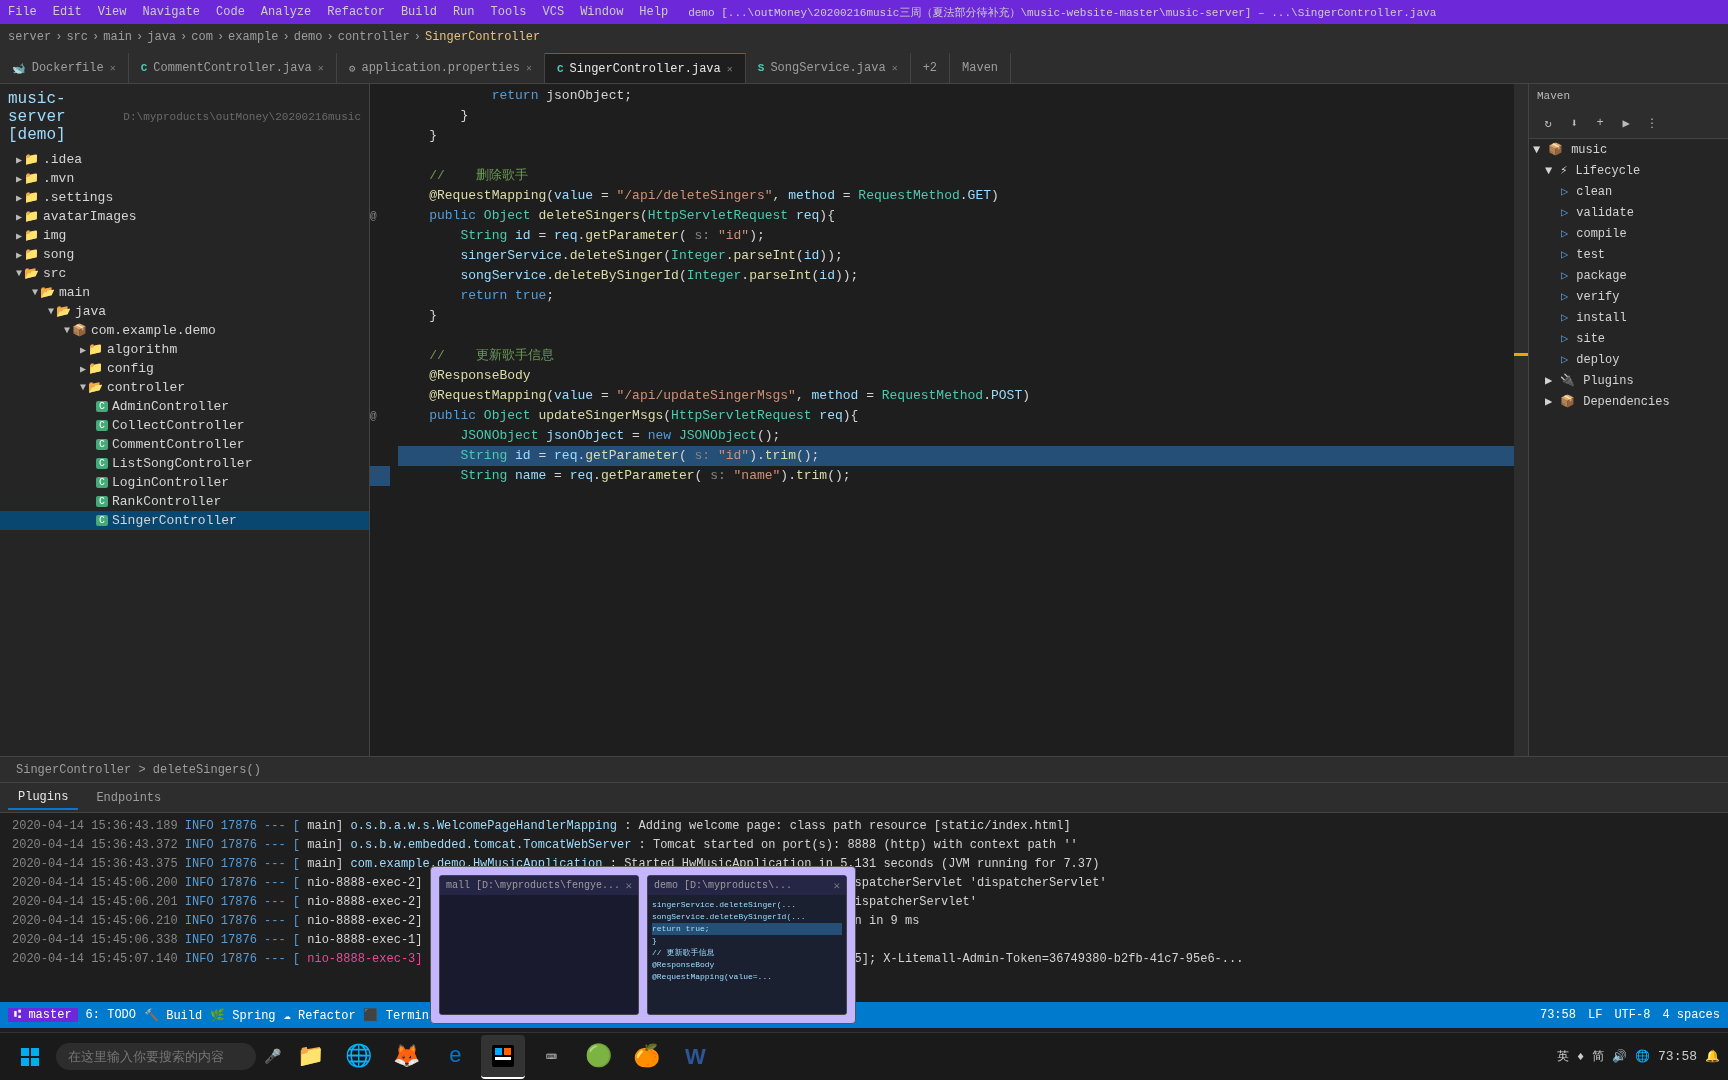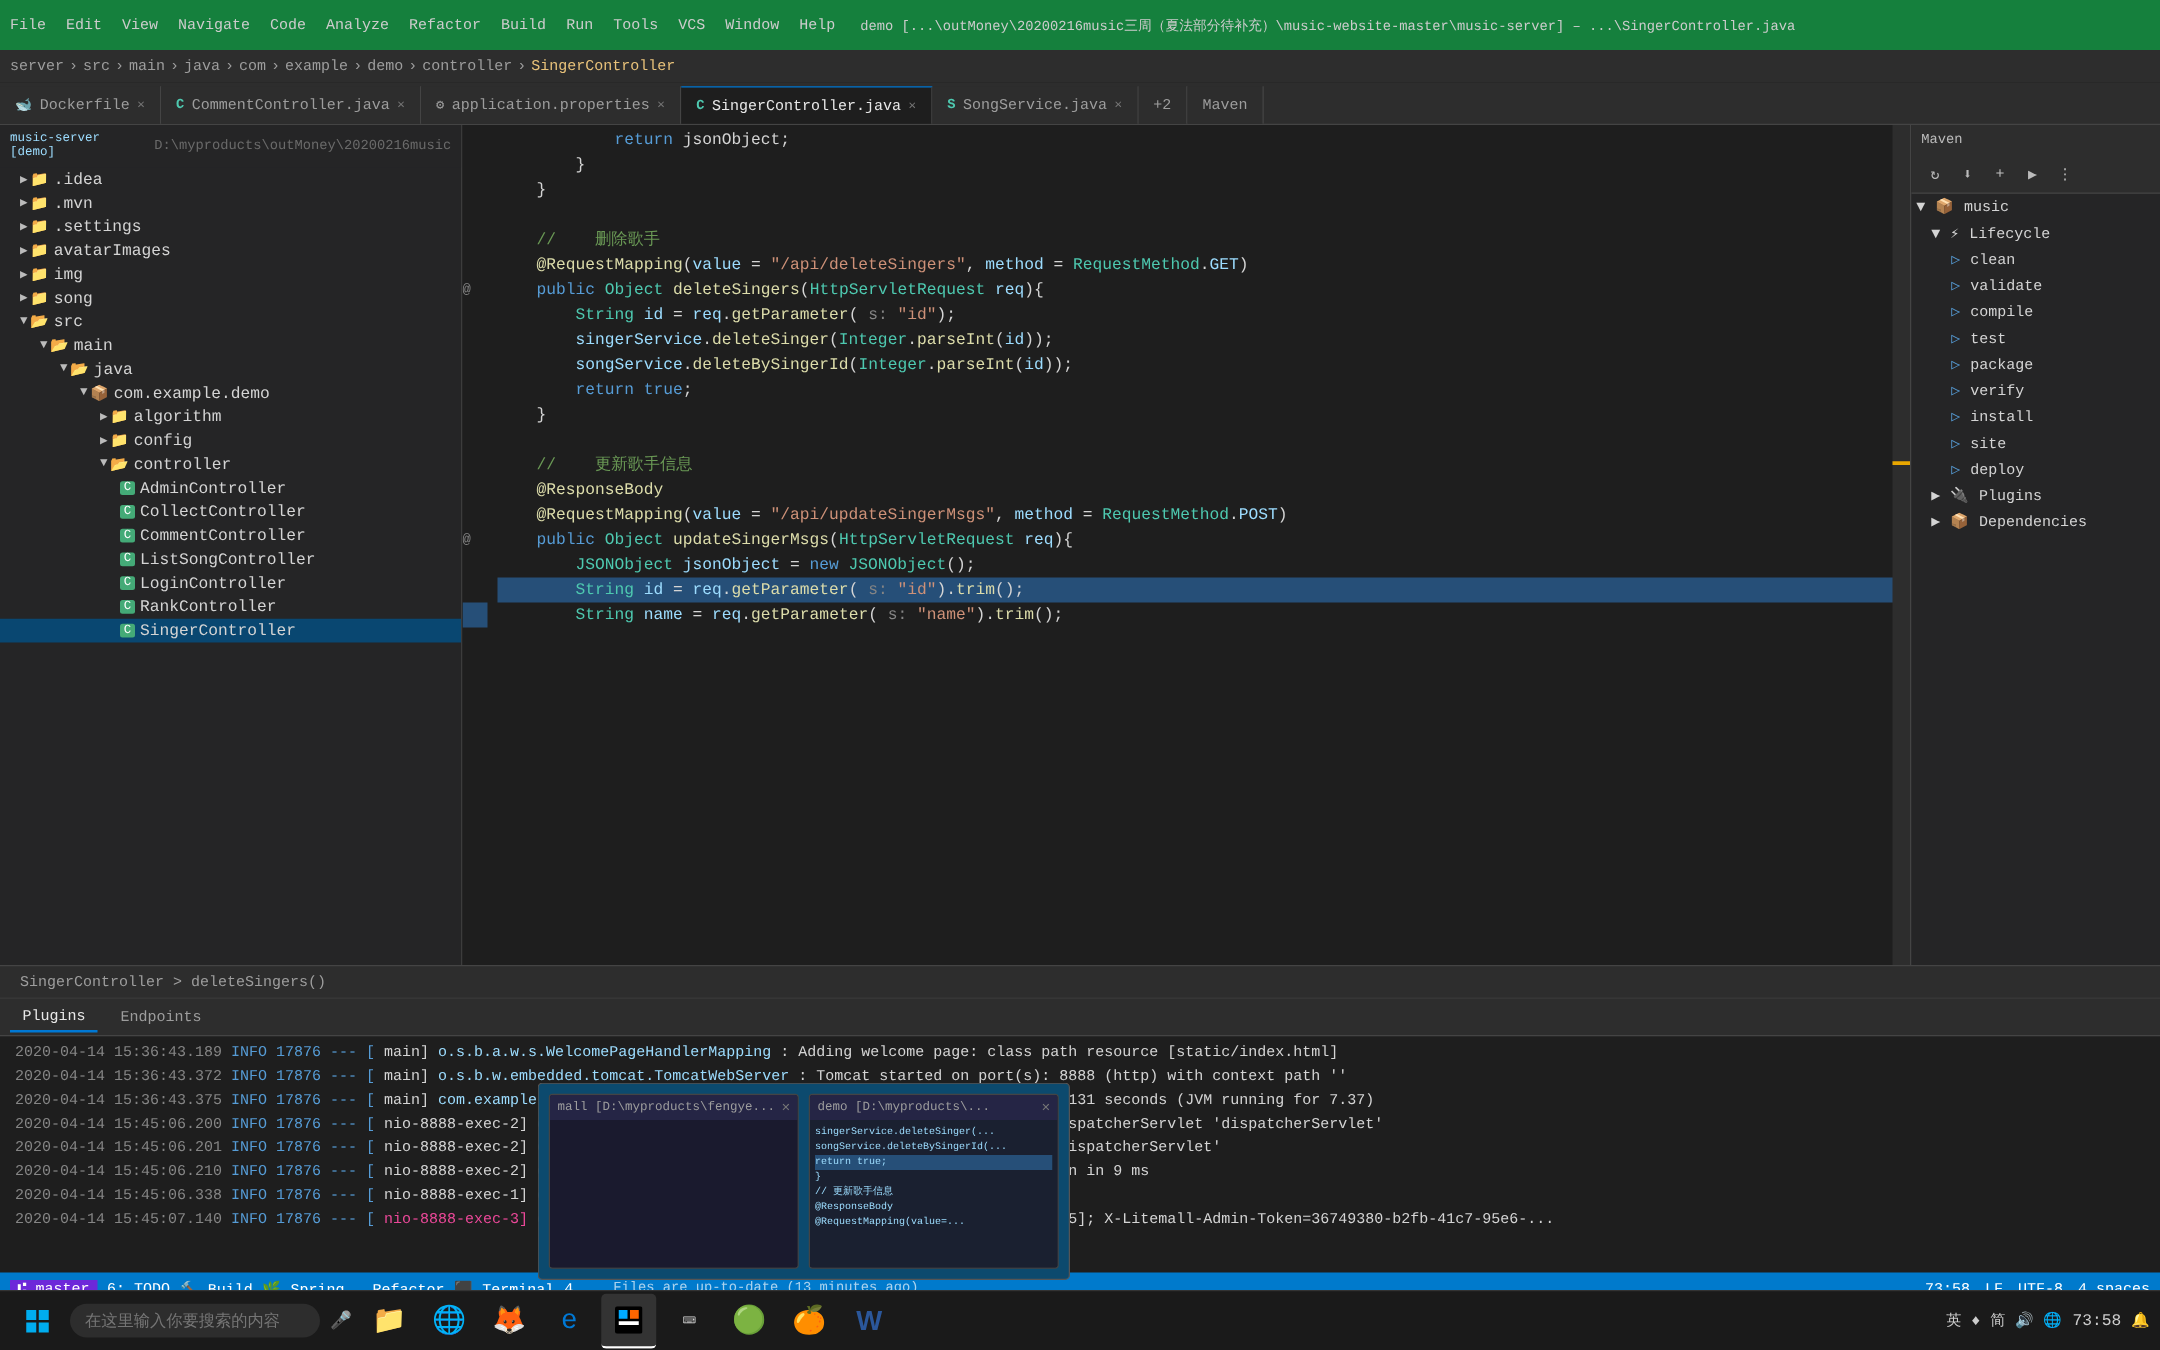--- a/index.html
+++ b/index.html
@@ -1,19 +1,19 @@
 <!DOCTYPE html>
 <html><head>
   <meta charset="utf-8">
   <style>
     * { margin: 0; padding: 0; box-sizing: border-box; }
     body { width: 1728px; height: 1080px; background: #1e1e1e; font-family: 'Consolas', 'Courier New', monospace; overflow: hidden; color: #d4d4d4; font-size: 13px; }
 
     
-    #title-bar { height: 40px; background: #15803d; display: flex; align-items: center; padding: 0 8px; color: #ccc; font-size: 12px; }
+    #title-bar { height: 24px; background: #6d28d9; display: flex; align-items: center; padding: 0 8px; color: #ccc; font-size: 12px; }
     #title-bar .menu-items { display: flex; gap: 16px; }
     #title-bar .menu-items span { cursor: pointer; }
     #title-bar .title-text { margin-left: 20px; color: #ccc; font-size: 11px; }
 
     
     #breadcrumb { height: 26px; background: #2d2d2d; display: flex; align-items: center; padding: 0 8px; color: #9d9d9d; font-size: 12px; gap: 4px; }
     #breadcrumb span { color: #9d9d9d; }
     #breadcrumb .active { color: #e8c27a; }
 
     
@@ -84,21 +84,21 @@
     #status-bar .right { margin-left: auto; display: flex; align-items: center; gap: 12px; }
 
     
     #taskbar { height: 48px; background: #1a1a1a; border-top: 1px solid #333; display: flex; align-items: center; padding: 0 8px; position: fixed; bottom: 0; width: 1728px; }
     .taskbar-icons { display: flex; align-items: center; gap: 4px; }
     .taskbar-icon { width: 44px; height: 44px; display: flex; align-items: center; justify-content: center; cursor: pointer; border-radius: 4px; font-size: 20px; position: relative; }
     .taskbar-right { margin-left: auto; display: flex; align-items: center; gap: 8px; color: #ccc; font-size: 12px; }
     .taskbar-search { background: #2d2d2d; border: none; color: #ccc; padding: 6px 12px; border-radius: 20px; font-size: 13px; width: 200px; }
 
     
-    #tooltip-popup { position: fixed; bottom: 56px; left: 430px; background: #0c4a6e; border: 1px solid #555; border-radius: 4px; display: flex; gap: 8px; padding: 8px; z-index: 100; }
+    #tooltip-popup { position: fixed; bottom: 56px; left: 430px; background: #c4b5fd; border: 1px solid #555; border-radius: 4px; display: flex; gap: 8px; padding: 8px; z-index: 100; }
     .tooltip-window { width: 200px; height: 140px; background: #1a1a2e; border: 1px solid #444; border-radius: 3px; overflow: hidden; display: flex; flex-direction: column; }
     .tooltip-window-title { background: #252545; padding: 3px 6px; font-size: 10px; color: #9d9d9d; display: flex; align-items: center; justify-content: space-between; }
     .tooltip-window-content { flex: 1; background: #1a1a2e; }
     .tooltip-close { color: #777; cursor: pointer; font-size: 11px; }
 
     
     ::-webkit-scrollbar { width: 8px; height: 8px; }
     ::-webkit-scrollbar-track { background: #1e1e1e; }
     ::-webkit-scrollbar-thumb { background: #424242; }
 
@@ -178,21 +178,21 @@
   </div>
   <div class="tab">
     <span>Maven</span>
   </div>
 </div>
 
 <div id="main-layout" style="display:flex; height: calc(1080px - 28px - 26px - 34px - 26px - 220px - 26px - 48px);">
 
   <div id="sidebar">
     <div class="sidebar-header">
-      <span style="color:#9cdcfe; font-size:10px;">music-server [demo]</span>
+      <span style="color:#9cdcfe; font-size:16px;">music-server [demo]</span>
       <span style="color:#6a6a6a; font-size:11px;">D:\myproducts\outMoney\20200216music</span>
     </div>
 
     <div class="tree-item tree-indent-1">
       <span class="arrow">▶</span>
       <span class="folder-icon">📁</span>
       <span>.idea</span>
     </div>
     <div class="tree-item tree-indent-1">
       <span class="arrow">▶</span>

